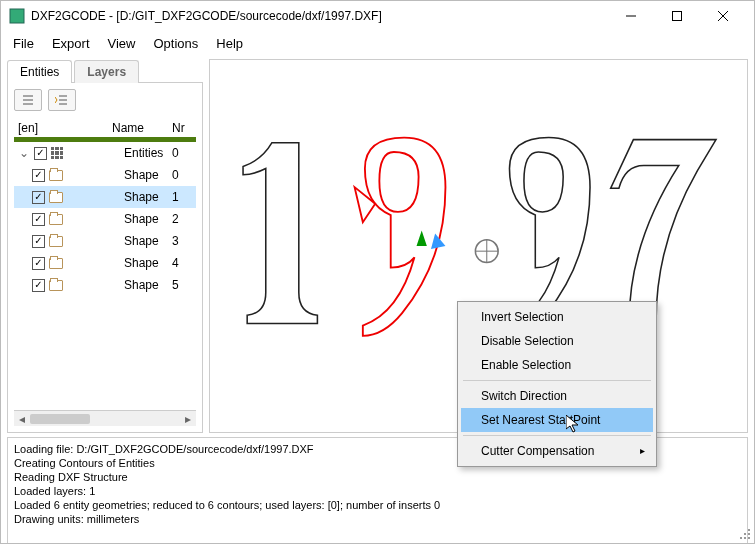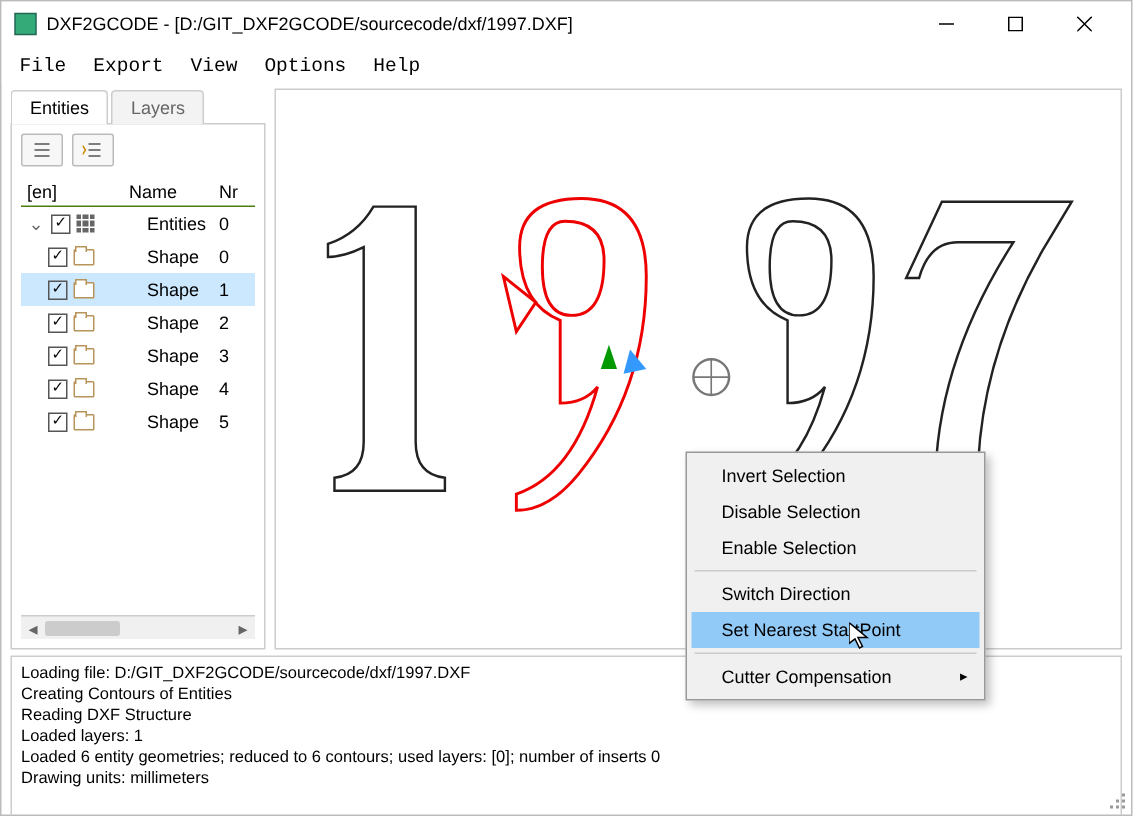--- a/index.html
+++ b/index.html
@@ -27,59 +27,59 @@
   .win-btns { display:flex; gap:0; }
   .win-btn { width:46px; height:30px; display:flex; align-items:center; justify-content:center; font-size:14px; cursor:default; }
   .menubar {
     height: 24px;
     display: flex;
     align-items: center;
     gap: 18px;
     padding: 0 12px;
     background: #fff;
   }
-  .menubar span { cursor: default; font-size: 13px; font-family: Liberation Mono, monospace; }
+  .menubar span { cursor: default; font-size: 13px; }
   .workarea {
     display: flex;
     height: calc(100% - 30px - 24px - 110px);
     padding: 4px 6px 0 6px;
     gap: 6px;
   }
   .leftpanel {
-    width: 170px;
+    width: 196px;
     display:flex;
     flex-direction:column;
   }
   .tabs { display:flex; }
   .tab {
     padding: 4px 12px;
     border: 1px solid #ccc;
     border-bottom: none;
     background: #fff;
     border-radius: 3px 3px 0 0;
     margin-right: 2px;
     position: relative;
     top: 1px;
   }
-  .tab.inactive { background: #f3f3f3; color:#666; }
+  .tab.inactive { background: #f3f3f3; color:#666;font-weight:bold; }
   .panel-body {
     flex:1;
     border:1px solid #ccc;
     display:flex;
     flex-direction:column;
     padding:6px;
   }
   .toolbar-row { display:flex; gap:6px; margin-bottom:8px;}
   .tool-btn {
     width:28px; height:22px; border:1px solid #bbb;
     display:flex; align-items:center; justify-content:center;
     background:#f7f7f7; border-radius:2px;
   }
   .tree-header {
-    display:flex; border-bottom:1px solid #4d7c0f;
+    display:flex; border-bottom:5px solid #4d7c0f;
     font-size:12px; padding:2px 0;justify-content:flex-end;
   }
   .tree-header .col-tree { flex:1; padding-left:4px;}
   .tree-header .col-name { width:48px; }
   .tree-header .col-nr { width:24px; text-align:left;margin-left:12px;}
   .tree { flex:1; overflow:auto; }
   .tree-row {
     display:flex; align-items:center;
     height:22px; padding-left:4px;
   }

